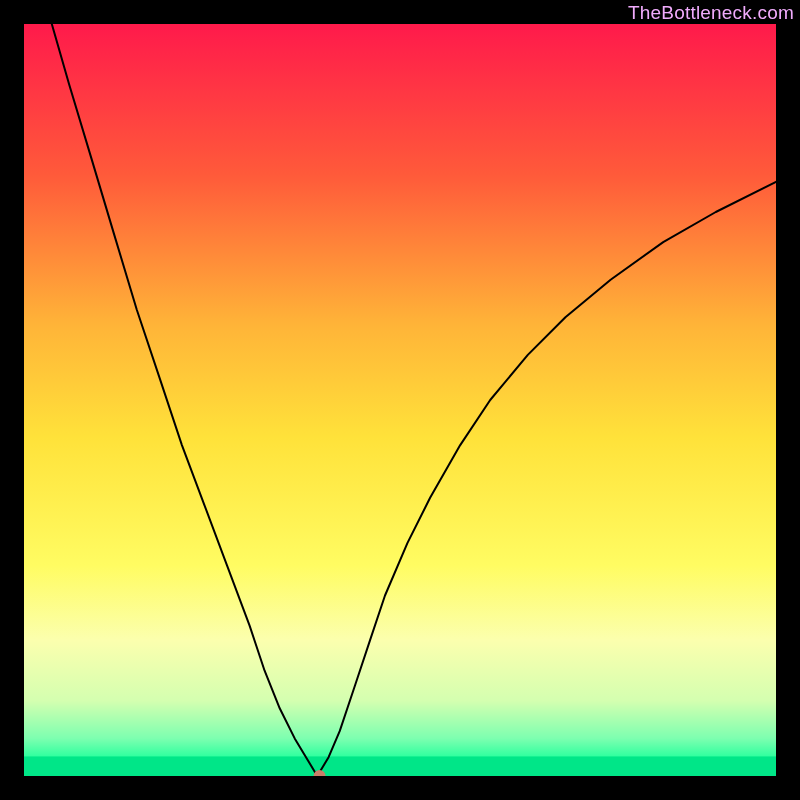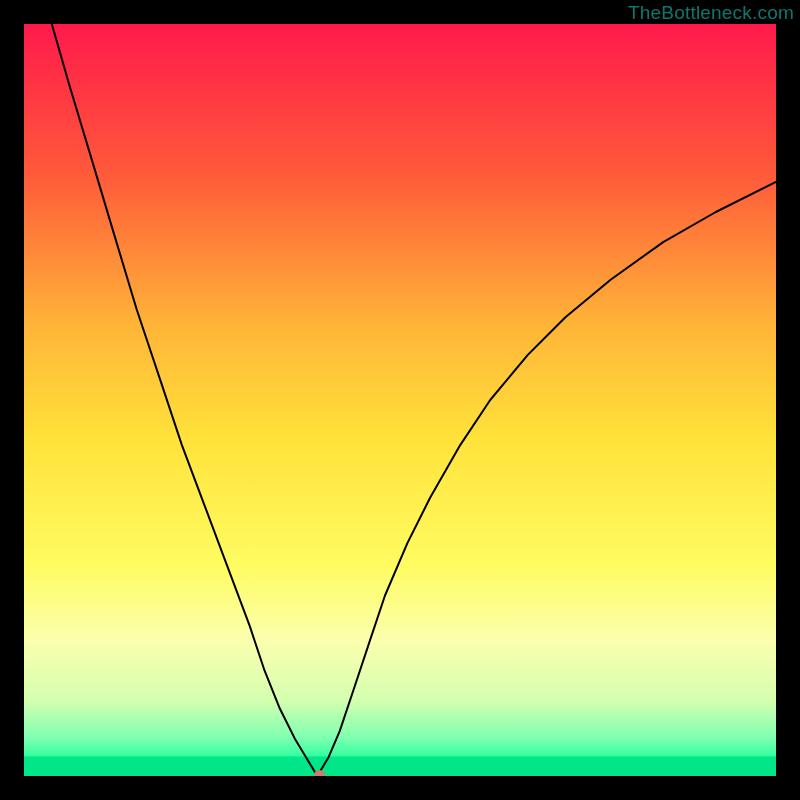--- a/index.html
+++ b/index.html
@@ -22,21 +22,21 @@
     position: absolute;
     left: 24px;
     top: 24px;
     width: 752px;
     height: 752px;
   }
   .watermark {
     position: absolute;
     top: 2px;
     right: 6px;
-    color: #0f766e;
+    color: #f0abfc;
     font-family: Arial, Helvetica, sans-serif;
     font-size: 19px;
     letter-spacing: 0.2px;
   }
   svg { display: block; }
 </style>
 </head>
 <body>
 
 <div class="frame">

